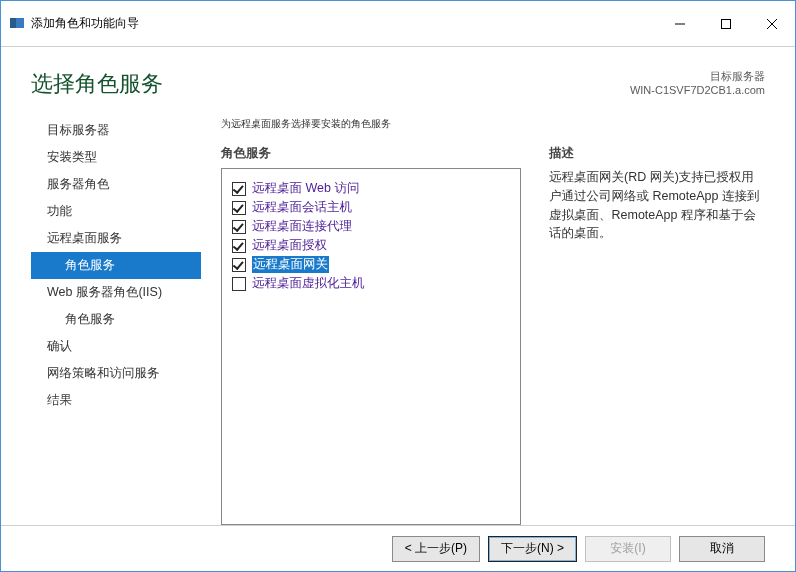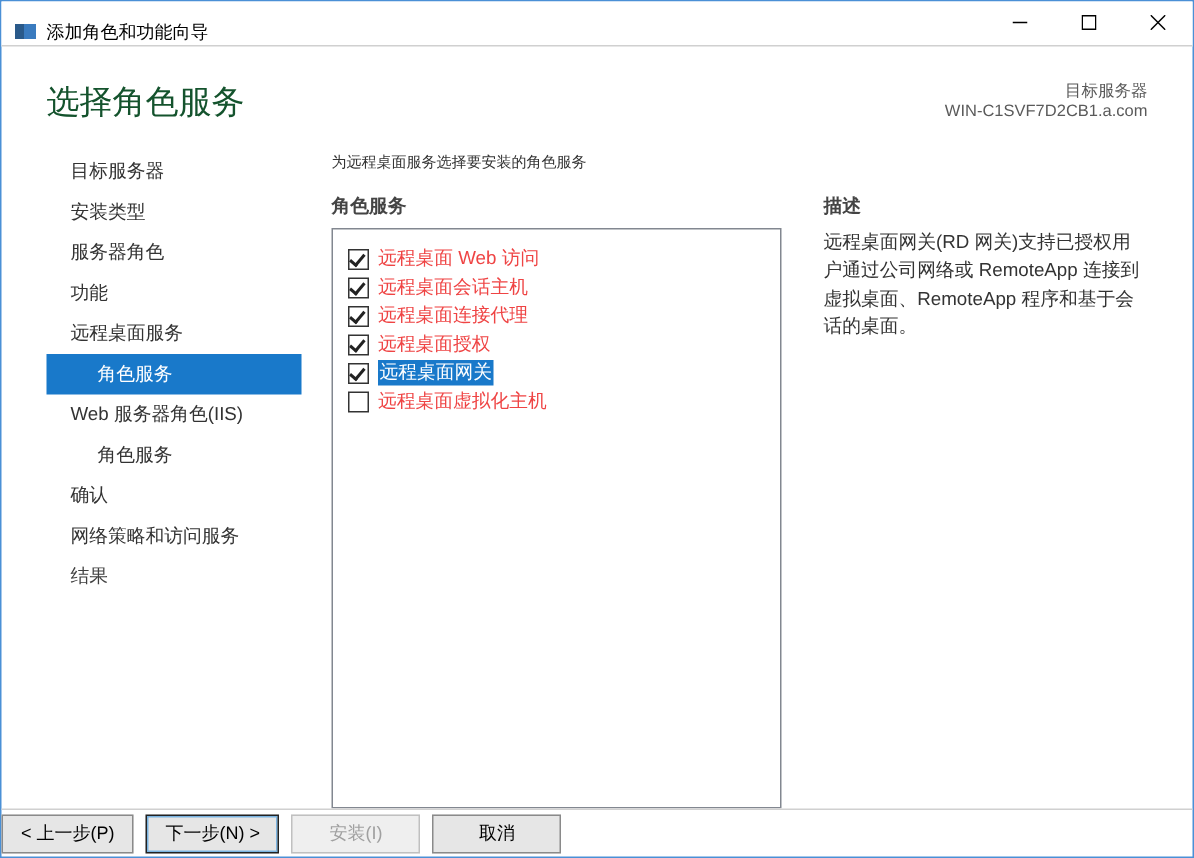--- a/index.html
+++ b/index.html
@@ -1,18 +1,18 @@
 <!DOCTYPE html>
 <html><head>
   <meta charset="utf-8">
   <style>
     * { margin: 0; padding: 0; box-sizing: border-box; font-family: "Microsoft YaHei", "Segoe UI", sans-serif; }
     body { background: #ccc; width: 796px; height: 572px; overflow: hidden; }
     .window { background: #fff; width: 796px; height: 572px; border: 1px solid #4a90d6; position: relative; display: flex; flex-direction: column; }
-    .titlebar { height: 30px; display: flex; align-items: flex-end; padding-left: 8px; background: #fff; border-bottom: 1px solid #d0d0d0; }
+    .titlebar { height: 46px; display: flex; align-items: center; padding-left: 8px; background: #fff; border-bottom: 1px solid #d0d0d0; }
     .titlebar-icon { width: 16px; height: 16px; margin-right: 6px; }
     .titlebar-text { font-size: 12px; flex: 1; color: #000; }
     .titlebar-buttons { display: flex; }
     .titlebar-btn { width: 46px; height: 30px; display: flex; align-items: center; justify-content: center; font-size: 13px; color: #000; }
     .titlebar-btn svg { width: 10px; height: 10px; }
     .header-area { padding: 22px 30px 18px 30px; display: flex; justify-content: space-between; align-items: flex-start; }
     .header-title { font-size: 22px; font-weight: 400; color: #14532d; }
     .header-server { text-align: right; font-size: 11px; color: #5a5a5a; }
     .header-server-label { color: #5a5a5a; }
     .header-server-name { color: #5a5a5a; }
@@ -24,25 +24,25 @@
     .sidebar-item.disabled { color: #404040; }
     .content-area { flex: 1; display: flex; flex-direction: column; padding-right: 30px; }
     .content-prompt { font-size: 10px; color: #333; margin-bottom: 14px; margin-left: 20px; }
     .content-columns { display: flex; flex: 1; gap: 28px; margin-left: 20px; }
     .services-col { width: 300px; display: flex; flex-direction: column; }
     .col-label { font-size: 12.5px; font-weight: bold; color: #444; margin-bottom: 6px; }
     .services-box { border: 1px solid #828790; flex: 1; padding: 10px 10px; background: #fff; height: 330px; }
     .service-item { display: flex; align-items: center; font-size: 12.5px; padding: 1px 0; }
     .service-cb { width: 14px; height: 14px; margin-right: 6px; border: 1px solid #333; background:#fff; display:inline-flex; align-items:center; justify-content:center; }
     .service-cb.checked::after { content:""; width:8px; height:4px; border-left:2px solid #222; border-bottom:2px solid #222; transform: rotate(-50deg) translate(0px,-1px); }
-    .service-label { color: #ef4444; }
+    .service-label { color: #4c1d95; }
     .service-label.highlight { background: #1979ca; color: #fff; padding: 0 1px; }
     .desc-col { flex: 1; }
     .desc-text { font-size: 12.5px; color: #333; line-height: 1.5; }
-    .footer { height: 32px; border-top: 1px solid #d0d0d0; display: flex; align-items: center; justify-content: flex-start; padding-right: 30px; gap: 8px; }
+    .footer { height: 46px; border-top: 1px solid #d0d0d0; display: flex; align-items: center; justify-content: flex-end; padding-right: 30px; gap: 8px; }
     .btn { min-width: 86px; height: 26px; font-size: 12px; border: 1px solid #8a8a8a; background: #e6e6e6; color: #000; padding: 0 12px; cursor: pointer; }
     .btn:disabled { color: #a0a0a0; border-color: #c0c0c0; background: #efefef; }
     .btn.default { border: 1px solid #222; box-shadow: inset 0 0 0 1px #7ab3e0; }
   </style>
 </head>
 <body>
 
 <div class="window">
 
   <div class="titlebar">

